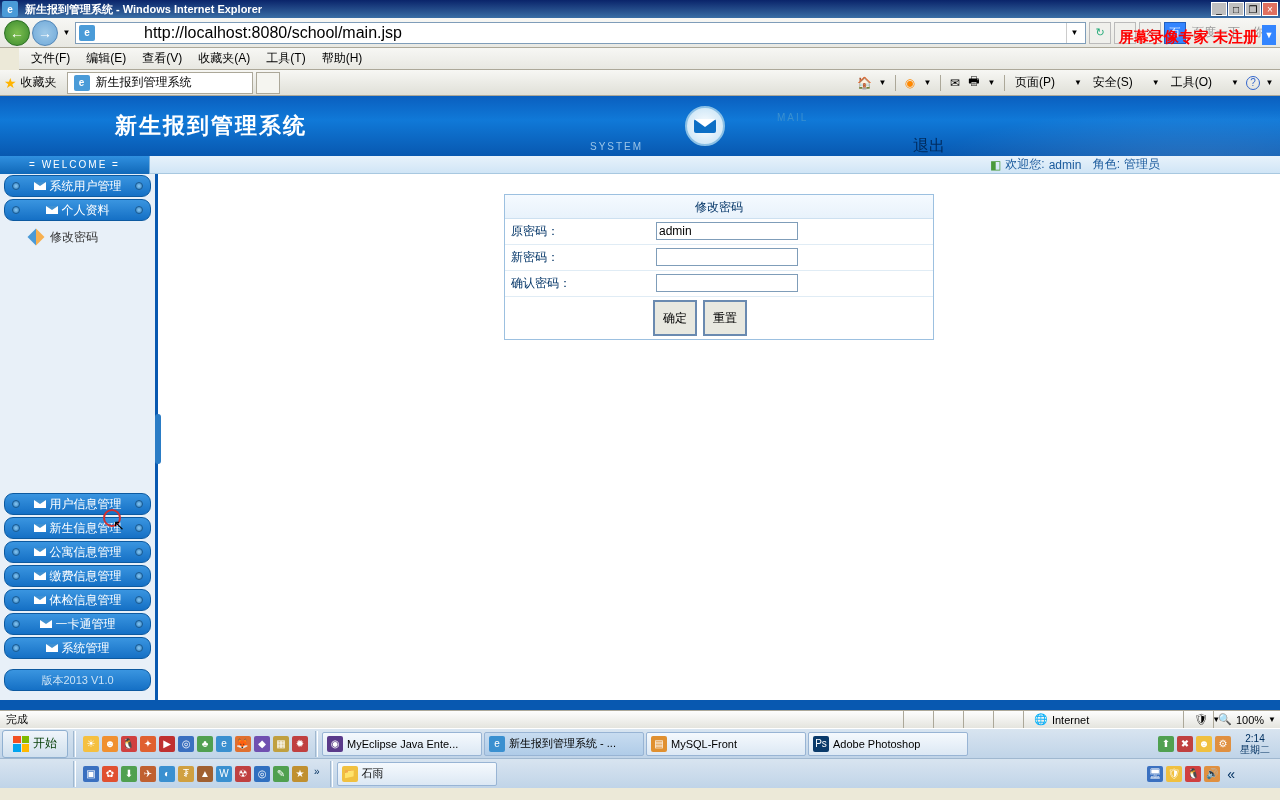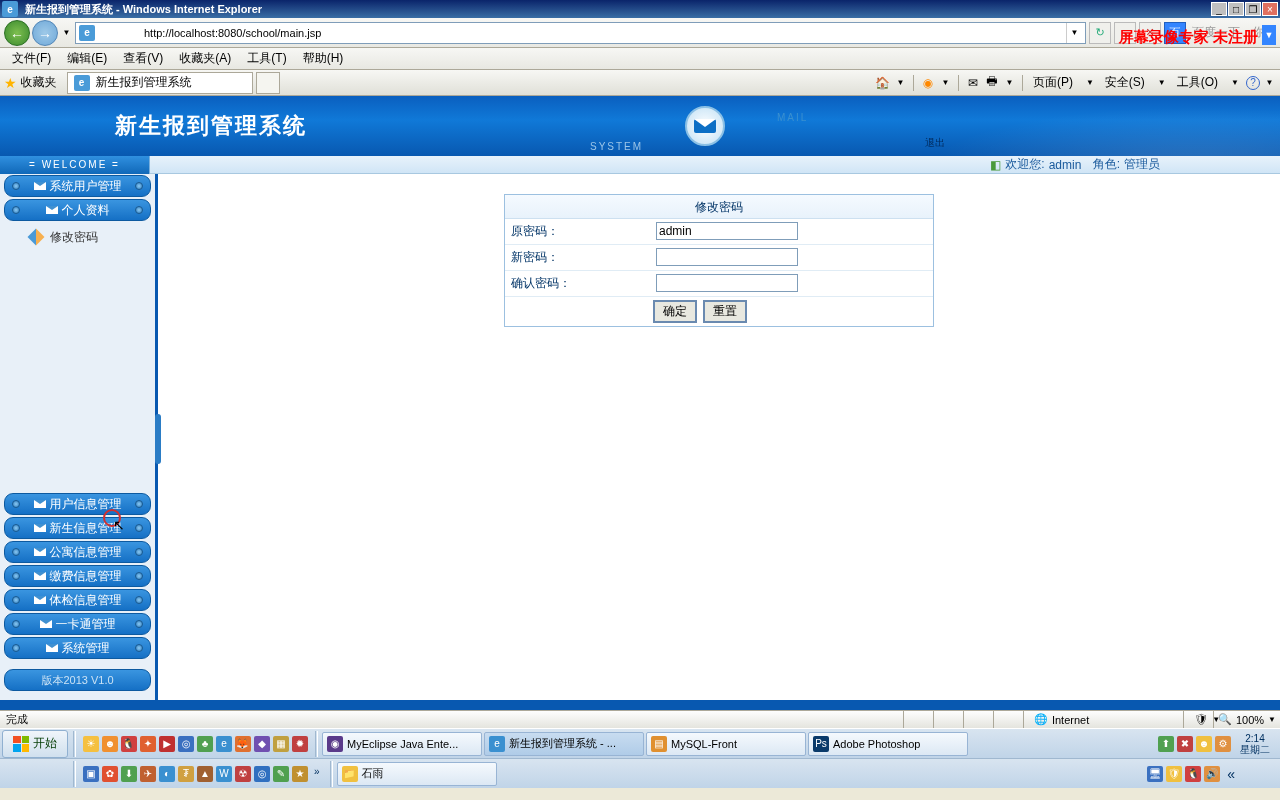--- a/index.html
+++ b/index.html
@@ -9,43 +9,43 @@
 .titlebar-title { font-weight: bold; font-size: 11px; }
 .wincontrols { display:flex; gap:1px;}
 .wincontrols span{ width:16px; height:14px; background:#c0c0c0; border:1px solid #fff; color:#000; display:flex; align-items:center; justify-content:center; font-size:10px; font-family:Arial;}
 .navbar { height: 30px; background: linear-gradient(#f7f7f4,#e8e8e2); border-bottom:1px solid #aca899; display:flex; align-items:center; padding:0 4px; gap:2px;}
 .navbtn { width:26px; height:26px; border-radius:50%; background: radial-gradient(#7ebf4f,#3a8a2f); border:1px solid #2a6f22; color:#fff; display:flex; align-items:center; justify-content:center; font-size:14px;}
 .navbtn.fwd{ background: radial-gradient(#9ec9e8,#6fa8d8); border-color:#5286b7;}
 .dropdown-arrow{width:13px;height:22px;display:flex;align-items:center;justify-content:center;color:#000;font-size:8px;}
 .urlrow{ flex:1; display:flex; align-items:center; gap:3px;}
 .urlbox{ flex:1; height:22px; background:#fff; border:1px solid #7f9db9; display:flex; align-items:center; padding:0 3px;}
 .urlbox-icon{width:16px;height:16px;background:#4a9bd8;border-radius:2px;margin-right:3px;display:flex;align-items:center;justify-content:center;color:#fff;font-weight:bold;font-size:10px;}
-.urlbox input{flex:1;border:none;outline:none;font-size:11px;padding-left:46px;}
+.urlbox input{flex:1;border:none;outline:none;font-size:16px;padding-left:46px;}
 .url-drop{width:16px;display:flex;align-items:center;justify-content:center;color:#000;font-size:8px;border-left:1px solid #ccc;height:100%;}
 .square-btn{width:22px;height:22px;border:1px solid #bbb;background:#f0f0ec;display:flex;align-items:center;justify-content:center;font-size:11px;}
 .search-hint{color:#999;margin-left:3px;}
 .watermark{position:absolute;right:22px;top:28px;color:#f00;font-weight:bold;font-size:15px;z-index:20;}
-.menubar{height:22px;background:linear-gradient(#f7f7f4,#e8e8e2);border-bottom:1px solid #aca899;display:flex;align-items:center;padding:0 4px;gap:0;}
+.menubar{height:22px;background:linear-gradient(#f7f7f4,#e8e8e2);border-bottom:1px solid #aca899;display:flex;align-items:center;padding:0 4px;gap:0;margin-left:19px;}
 .menubar span{padding:2px 8px;}
 .favbar{height:26px;background:linear-gradient(#f7f7f4,#e0e0d8);border-bottom:1px solid #aca899;display:flex;align-items:center;padding:0 4px;justify-content:space-between;}
 .favleft{display:flex;align-items:center;gap:4px;}
 .fav-star{color:#ffb400;font-size:14px;}
 .tab{height:22px;background:#fff;border:1px solid #aca899;padding:2px 60px 2px 6px;display:flex;align-items:center;gap:3px;margin-left:6px;}
 .favright{display:flex;align-items:center;gap:3px;}
-.toolbar-btn{padding:2px 4px;display:flex;align-items:center;gap:13px;}
+.toolbar-btn{padding:2px 4px;display:flex;align-items:center;gap:19px;}
 .toolbar-sep{width:1px;height:16px;background:#aca899;margin:0 3px;}
 .small-icon{width:16px;height:16px;display:inline-flex;align-items:center;justify-content:center;font-size:12px;}
 .app-header{height:60px;background:linear-gradient(#0a5fbf,#1079d8 40%,#0858b0);position:relative;display:flex;align-items:center;overflow:hidden;}
 .app-title{color:#fff;font-size:22px;font-weight:bold;margin-left:115px;letter-spacing:2px;font-family:"Microsoft YaHei","SimHei";}
 .sys-label{position:absolute;left:590px;bottom:4px;color:#9bc5e8;font-size:10px;letter-spacing:2px;}
 .mail-circle{position:absolute;left:685px;top:10px;width:40px;height:40px;background:radial-gradient(#fff,#c0e0f5);border-radius:50%;display:flex;align-items:center;justify-content:center;border:2px solid #8bc0e5;}
 .mail-glyph{width:22px;height:14px;background:#0d6fc5;position:relative;border-radius:2px;}
 .mail-glyph::after{content:"";position:absolute;top:0;left:0;border-left:11px solid transparent;border-right:11px solid transparent;border-top:8px solid #fff;}
 .mail-text{position:absolute;left:777px;top:16px;color:#3a90d0;font-size:10px;letter-spacing:2px;}
-.exit-link{position:absolute;right:335px;top:40px;color:#002a5c;font-size:10px;}
+.exit-link{position:absolute;right:335px;top:40px;color:#002a5c;font-size:16px;}
 .header-wave{position:absolute;right:0;top:0;width:400px;height:60px;background:radial-gradient(ellipse at 80% 120%,rgba(255,255,255,0.15),transparent 60%);}
 .info-bar{height:18px;background:linear-gradient(#e8f2fb,#d0e5f6);border-bottom:1px solid #a8c8e0;display:flex;align-items:center;font-size:12px;}
 .welcome-badge{width:150px;height:18px;background:linear-gradient(#3090e0,#1068b8);color:#fff;display:flex;align-items:center;justify-content:center;letter-spacing:2px;font-size:10px;border-right:1px solid #7ab0dd;}
 .time-info{margin-left:8px;color:#2a7cc0;}
 .user-info{margin-left:auto;margin-right:120px;color:#1a5a9c;display:flex;align-items:center;gap:4px;}
 .content-row{display:flex;height:526px;}
 .sidebar{width:158px;background:#e8f0f8;border-right:3px solid #0858b0;display:flex;flex-direction:column;position:relative;}
 .side-item{height:22px;margin:1px 4px;background:linear-gradient(#3a95e0,#1570c5);border-radius:9px;color:#fff;display:flex;align-items:center;justify-content:center;font-size:12px;position:relative;border:1px solid #0d5aa0;}
 .side-dot{position:absolute;left:7px;width:8px;height:8px;background:radial-gradient(#8cc8f0,#2a7cc0);border-radius:50%;border:1px solid #1a5a90;}
 .side-dot-r{left:auto;right:7px;}
@@ -59,21 +59,21 @@
 .cursor-arrow{position:absolute;left:113px;top:343px;z-index:6;font-size:14px;color:#000;pointer-events:none;}
 .main-area{flex:1;background:#fff;position:relative;}
 .side-handle{position:absolute;left:-3px;top:240px;width:6px;height:50px;background:#2a7cc5;border-radius:3px;}
 .form-panel{width:430px;margin:20px auto;border:1px solid #9cc0e0;}
 .form-title{height:24px;background:linear-gradient(#f5faff,#e8f2fb);text-align:center;line-height:24px;color:#003366;border-bottom:1px solid #cde0f0;}
 .form-row{display:flex;border-bottom:1px solid #e0ecf5;}
 .form-label{width:148px;padding:4px 6px;color:#003366;}
 .form-field{flex:1;padding:3px;}
 .form-field input{width:142px;height:18px;border:1px solid #7f9db9;background:#fff;padding:0 2px;font-size:12px;}
 .form-btns{padding:3px 0 3px 148px;display:flex;gap:6px;}
-.form-btns button{height:23px;padding:0 8px;border:2px solid #6a8ab0;background:#e8e8e0;font-size:12px;}
+.form-btns button{height:36px;padding:0 8px;border:2px solid #6a8ab0;background:#e8e8e0;font-size:12px;}
 .footer-blue{height:10px;background:#0858b0;}
 .statusbar{height:18px;background:linear-gradient(#fefefe,#e4e4de);border-top:1px solid #aca899;display:flex;align-items:center;font-size:11px;}
 .status-done{padding:0 6px;flex:1;}
 .status-cell{border-left:1px solid #aca899;height:100%;padding:0 10px;display:flex;align-items:center;gap:4px;}
 .zoom-cell{padding:0 4px;}
 .taskbar{height:30px;background:linear-gradient(#d8e4f0,#c0d4e8);border-top:1px solid #fff;display:flex;align-items:center;}
 .start-btn{height:28px;padding:0 10px;background:linear-gradient(#f0f5fa,#d0e0ee);border:1px solid #90b0d0;border-radius:3px;margin:0 2px;display:flex;align-items:center;gap:4px;color:#003a00;}
 .winlogo{width:16px;height:16px;display:grid;grid-template:1fr 1fr/1fr 1fr;gap:1px;}
 .winlogo span:nth-child(1){background:#f25022;}
 .winlogo span:nth-child(2){background:#7fba00;}

